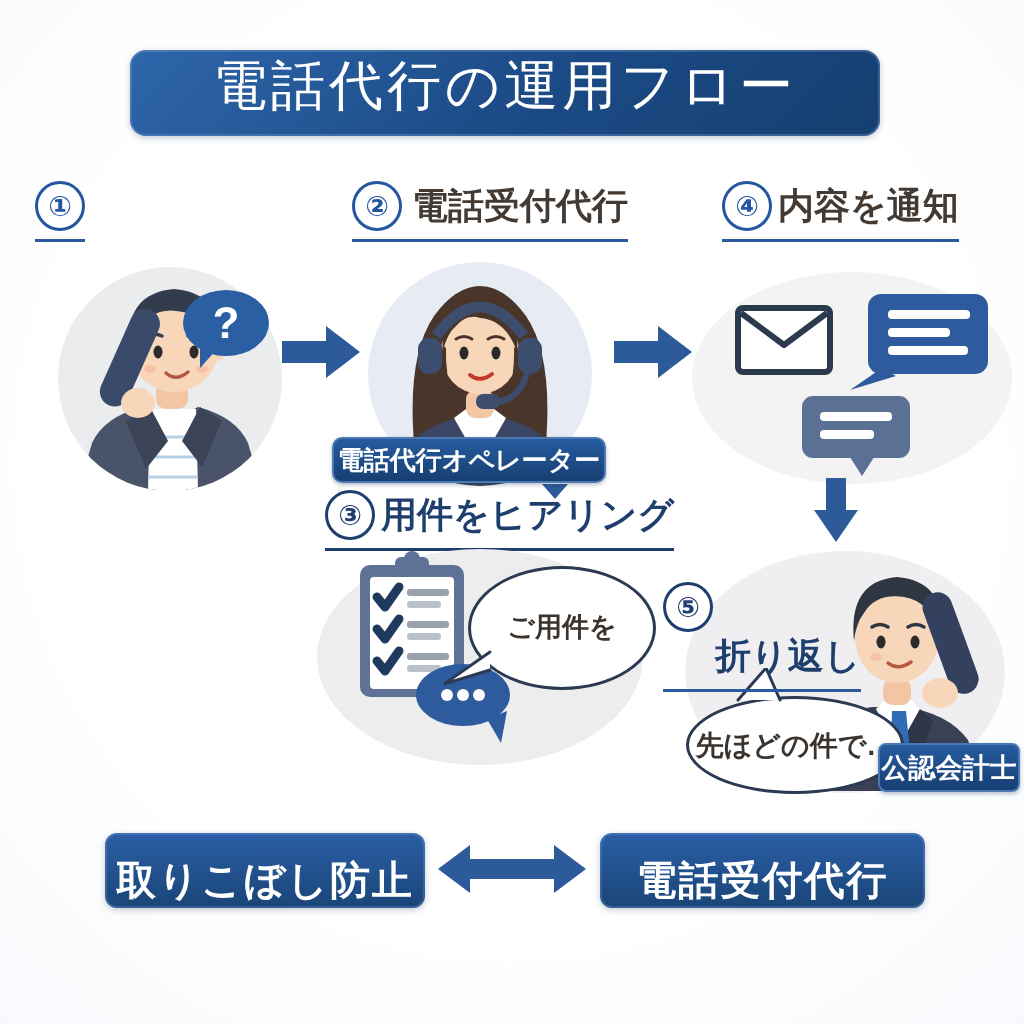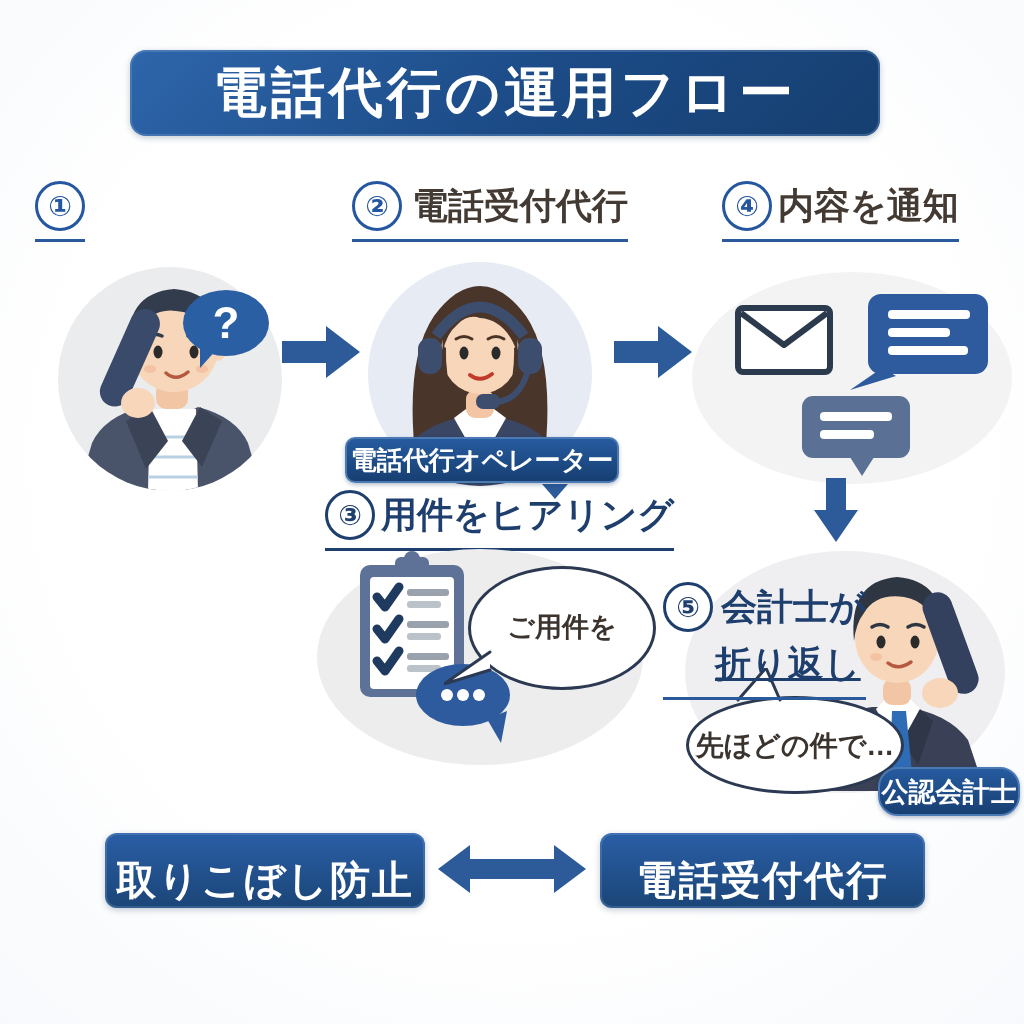--- a/index.html
+++ b/index.html
@@ -7,42 +7,42 @@
     position:relative;width:1024px;height:1024px;overflow:hidden;
     background:radial-gradient(circle at 50% 45%, #ffffff 60%, #f7f9fc 100%);
     font-family:"Liberation Sans","DejaVu Sans",sans-serif;
   }
   
   .title-banner{
     position:absolute;left:130px;top:50px;width:750px;height:86px;
     border-radius:16px;
     background:linear-gradient(135deg,#2e66ab 0%,#1b4a85 55%,#163f70 100%);
     box-shadow:inset 0 0 0 2px rgba(120,160,210,.35), 0 2px 6px rgba(20,50,90,.25);
-    display:flex;align-items:center;justify-content:center;
-    color:#fff;font-size:54px;font-weight:700;letter-spacing:4px;
+    display:flex;justify-content:center;
+    color:#fff;font-size:54px;font-weight:400;letter-spacing:4px;
   }
   
   .step-header{
     position:absolute;display:flex;align-items:center;gap:10px;
     font-size:36px;font-weight:700;color:#433a33;
     padding-bottom:8px;border-bottom:3px solid #2a5a9c;white-space:nowrap;
   }
   .step-header.navy{color:#1e3f6e;}
   .num-circle{
     display:inline-flex;align-items:center;justify-content:center;
     width:44px;height:44px;border-radius:50%;border:3px solid #2457a0;
     color:#2457a0;font-size:28px;font-weight:700;background:#fff;flex:0 0 auto;
   }
   .step5-block{
     position:absolute;left:663px;top:582px;z-index:6;
     font-size:36px;font-weight:700;color:#1e3f6e;
     padding-bottom:8px;border-bottom:3px solid #2a5a9c;white-space:nowrap;
   }
   .step5-line1{display:flex;align-items:center;gap:8px;}
-  .step5-line2{margin-left:52px;margin-top:8px;text-decoration:underline;}
+  .step5-line2{margin-left:52px;margin-top:0;}
   
   .scene{position:absolute;}
   
   .pill-label{
     position:absolute;display:flex;align-items:center;justify-content:center;
     background:linear-gradient(180deg,#265b9f,#173f72);
     border:2px solid #4b79b3;border-radius:10px;
     color:#fff;font-weight:700;z-index:5;
     box-shadow:0 2px 4px rgba(20,50,90,.3);
   }
@@ -172,21 +172,21 @@
           <path d="M76,86 Q120,28 164,86" stroke="#3d4d6e" stroke-width="11" fill="none"></path>
           <rect x="58" y="88" width="24" height="36" rx="11" fill="#3d4d6e"></rect>
           <rect x="158" y="88" width="24" height="36" rx="11" fill="#3d4d6e"></rect>
           <path d="M168,120 Q160,150 136,152" stroke="#3d4d6e" stroke-width="6" fill="none"></path>
           <rect x="116" y="144" width="24" height="15" rx="7" fill="#3d4d6e"></rect>
         </g>
       </g>
     </svg>
   </div>
 
-  <div class="pill-label" style="left:345px;top:437px;width:270px;height:42px;font-size:26px;align-items:center;">
+  <div class="pill-label" style="left:332px;top:437px;width:270px;height:42px;font-size:26px;align-items:center;">
     <span>電話代行オペレーター</span>
   </div>
   <div class="down-tri" style="left:542px;top:484px;"></div>
 
   <svg class="scene" style="left:614px;top:326px;" width="78" height="52" viewBox="0 0 78 52">
     <polygon points="0,15 44,15 44,0 78,26 44,52 44,37 0,37" fill="#2d5b9a"></polygon>
   </svg>
 
   <div class="scene" style="left:690px;top:268px;width:325px;height:220px;">
     <svg width="325" height="220" viewBox="0 0 325 220">
@@ -251,21 +251,20 @@
   <div class="white-bubble" style="left:468px;top:566px;width:182px;height:118px;font-size:27px;">
     <span>ご用件を</span>
   </div>
   <svg class="scene" style="left:444px;top:648px;z-index:5;" width="48" height="40" viewBox="0 0 48 40">
     <path d="M46,4 L0,36 L46,22" fill="#ffffff" stroke="#2b3a52" stroke-width="3" stroke-linecap="round"></path>
   </svg>
 
   <div class="step5-block">
     <div class="step5-line1">
       <span class="num-circle" style="border-color:#1e3f6e;color:#1e3f6e;">⑤</span>
-      <span>会計士が</span>
     </div>
     <div class="step5-line2">折り返し</div>
   </div>
 
   <div class="scene" style="left:680px;top:535px;width:330px;height:260px;">
     <svg width="330" height="260" viewBox="0 0 330 260">
       <ellipse cx="165" cy="137" rx="160" ry="121" fill="#efeff1"></ellipse>
       <g>
         <path d="M118,256 L135,205 Q150,178 192,172 L225,172 Q268,178 288,205 L305,256 Z" fill="#3a4156"></path>
         <path d="M196,174 L218,216 L240,174 L228,162 L208,162 Z" fill="#ffffff"></path>
@@ -291,21 +290,21 @@
     </svg>
   </div>
 
   <div class="white-bubble" style="left:686px;top:696px;width:212px;height:92px;font-size:28px;z-index:4;">
     <span>先ほどの件で…</span>
   </div>
   <svg class="scene" style="left:736px;top:668px;z-index:5;" width="46" height="34" viewBox="0 0 46 34">
     <path d="M2,32 L30,0 L44,32" fill="#ffffff" stroke="#2b3a52" stroke-width="3" stroke-linecap="round"></path>
   </svg>
 
-  <div class="pill-label" style="left:878px;top:743px;width:138px;height:45px;font-size:27px;border-radius:20px;margin-top:24px;">
+  <div class="pill-label" style="left:878px;top:743px;width:138px;height:45px;font-size:27px;border-radius:8px;">
     <span>公認会計士</span>
   </div>
 
   <div class="footer-banner" style="left:105px;top:833px;width:320px;">
     <span>取りこぼし防止</span>
   </div>
   <svg class="scene" style="left:438px;top:842px;" width="148" height="54" viewBox="0 0 148 54">
     <polygon points="0,27 32,3 32,17 116,17 116,3 148,27 116,51 116,37 32,37 32,51" fill="#2d5b9a"></polygon>
   </svg>
   <div class="footer-banner" style="left:600px;top:833px;width:325px;">

